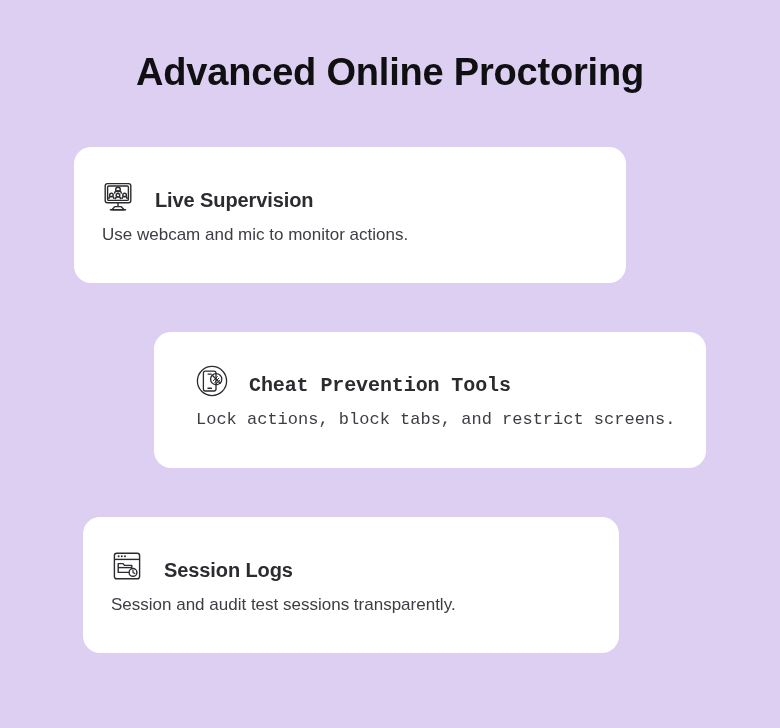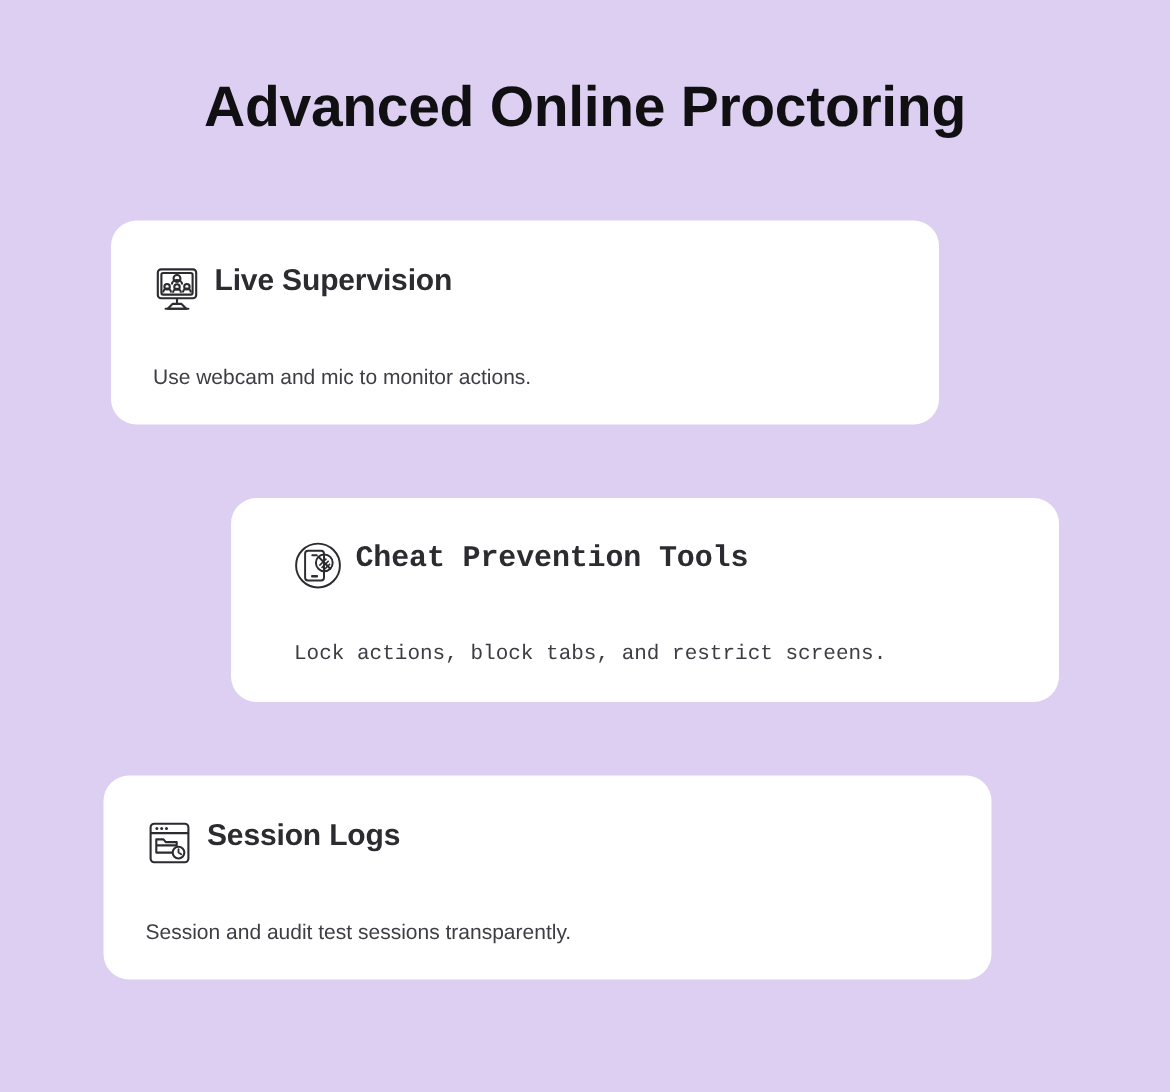--- a/index.html
+++ b/index.html
@@ -30,56 +30,56 @@
 
   .card {
     position: absolute;
     background: #ffffff;
     border-radius: 17px;
     box-sizing: border-box;
   }
 
   .card-1 { left: 74px;  top: 147px; width: 552px; height: 136px; }
   .card-2 { left: 154px; top: 332px; width: 552px; height: 136px; font-family: Liberation Mono, monospace; }
-  .card-3 { left: 69px;  top: 517px; width: 592px; height: 136px; }
+  .card-3 { left: 83px;  top: 517px; width: 536px; height: 136px; }
 
   .card-inner {
     position: absolute;
     left: 28px;
     top: 29px;
     right: 20px;
   }
   .card-2 .card-inner { left: 42px; }
 
   .card-head {
     display: flex;
-    align-items: flex-start;
-    gap: 9px;
+    align-items: flex-end;
+    gap: 21px;
     height: 36px;
   }
 
   .card-icon {
     width: 32px;
     height: 32px;
     flex: 0 0 32px;
     display: block;
   }
   .card-icon svg { display: block; }
 
   .card-title {
     font-size: 20px;
     font-weight: bold;
     color: #2b2b30;
     letter-spacing: -0.1px;
     white-space: nowrap;
   }
 
   .card-desc {
-    margin-top: 27px;
-    font-size: 14px;
+    margin-top: 11px;
+    font-size: 17px;
     color: #3d3d44;
     line-height: 24px;
     white-space: nowrap;
   }
 </style>
 </head>
 <body>
 
 <div id="page-title">Advanced Online Proctoring</div>
 

